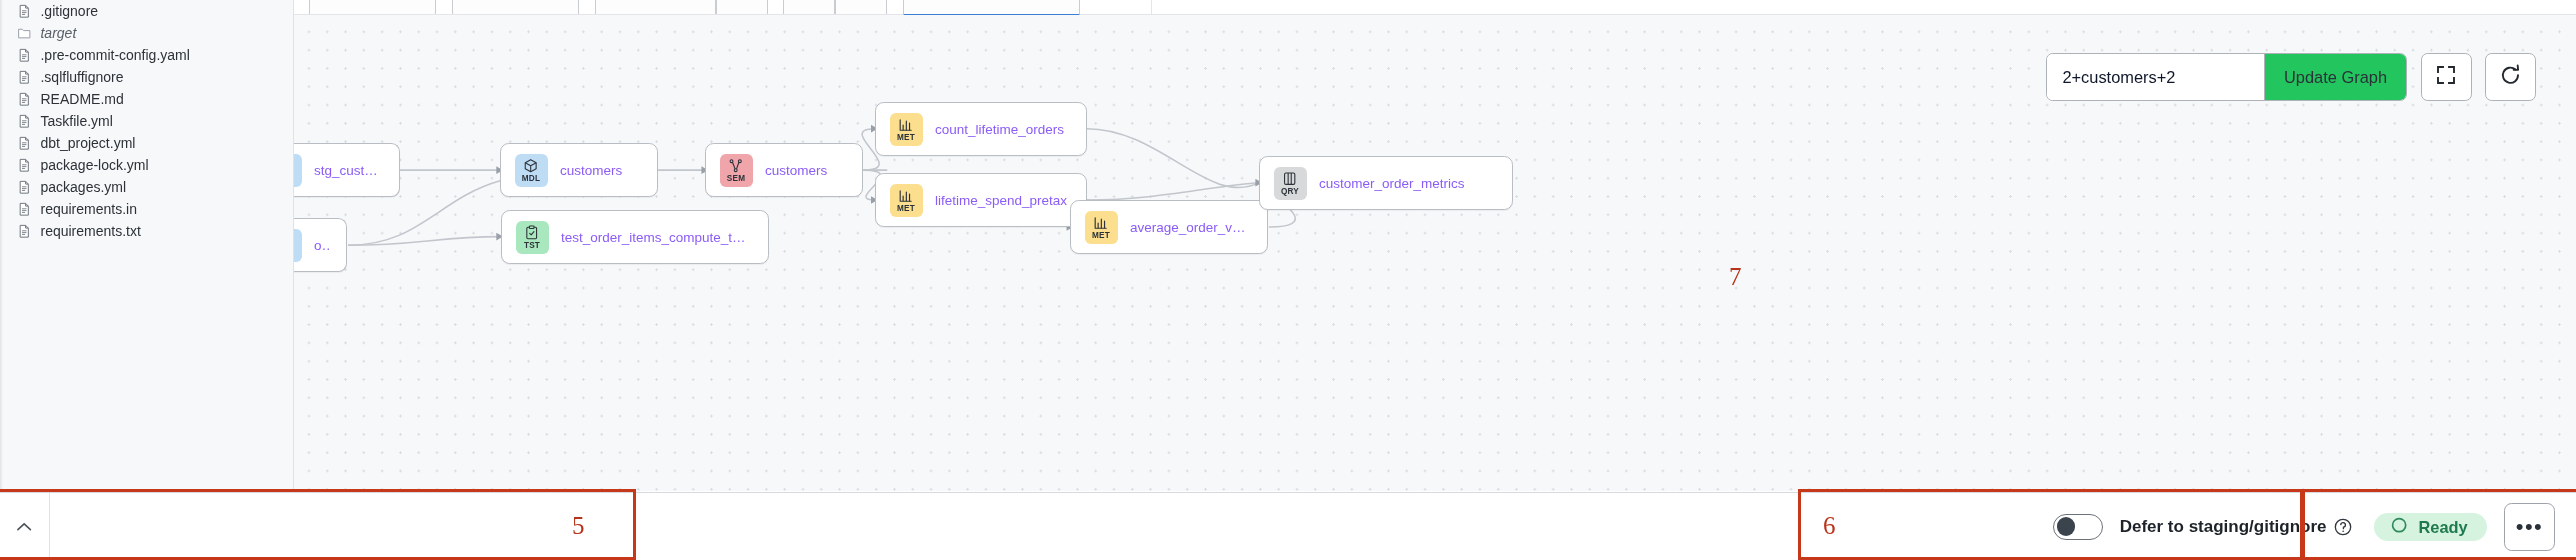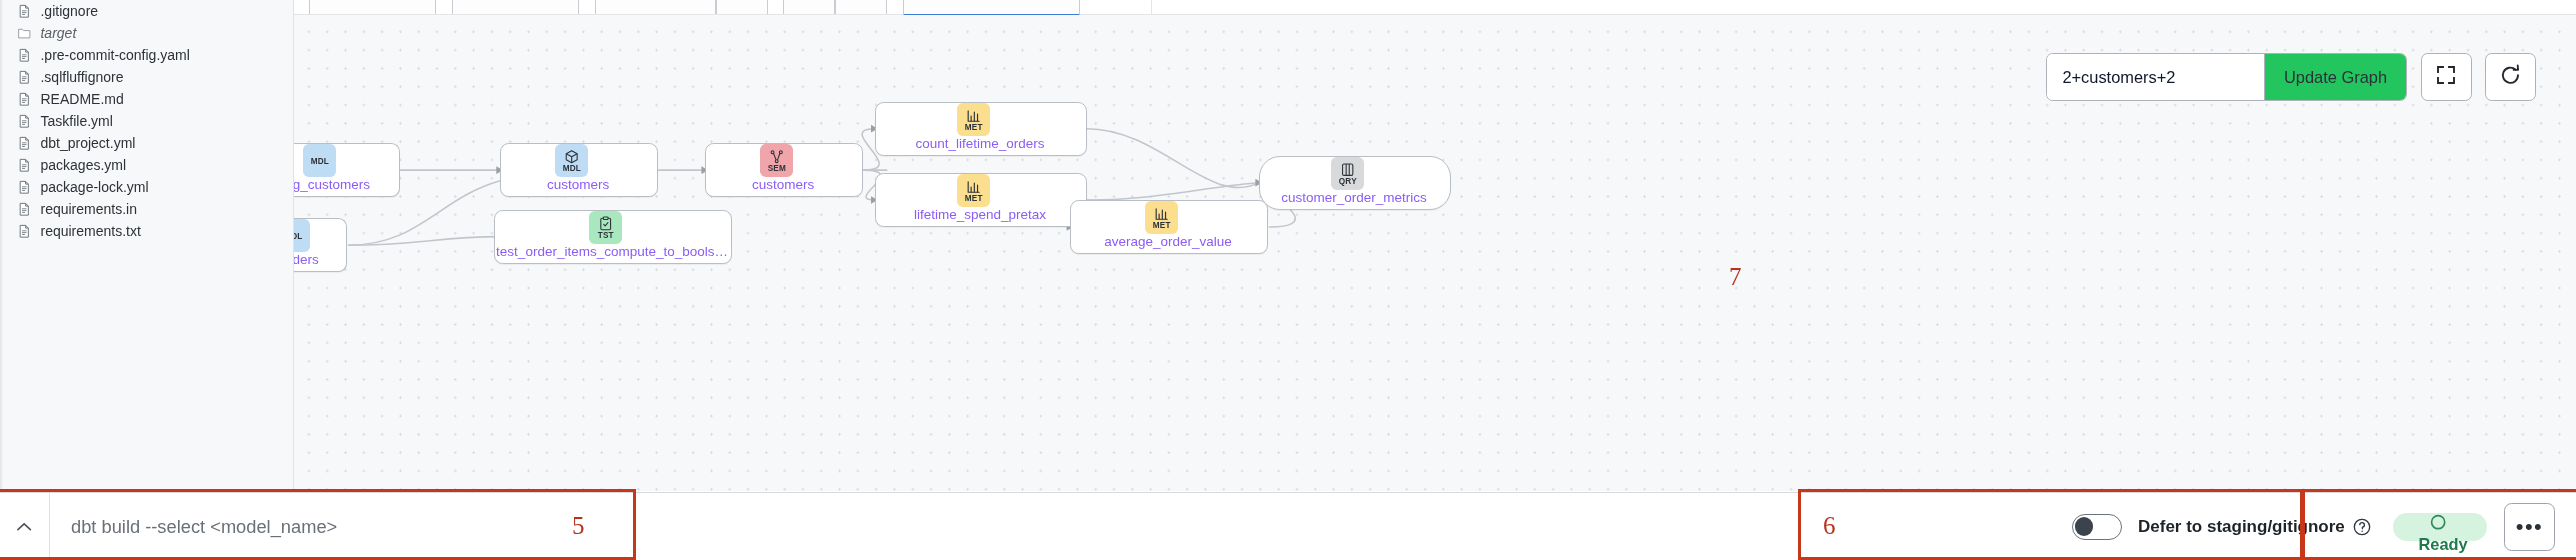--- a/index.html
+++ b/index.html
@@ -52,21 +52,21 @@
     background-image:radial-gradient(#d9dce1 1px, transparent 1px);
     background-size:18.3px 18.3px; background-position:5.8px 7.7px;
     overflow:hidden;
   }
   .edges { position:absolute; left:0; top:0; width:2282px; height:476px; }
 
   .node {
     position:absolute; display:flex; align-items:center;
     background:#ffffff; border:1px solid #b9bdc4; border-radius:8.7px;
     box-shadow:0 1px 1px rgba(16,20,26,.05);
-    padding:0 15.4px 0 13.5px; height:54px;flex-direction:column;
+    padding:0 15.4px 0 13.5px; height:54px;
   }
   .node .badge {
     width:33px; height:33px; border-radius:5.8px; flex:0 0 33px;
     display:flex; flex-direction:column; align-items:center;
     justify-content:center; margin-right:12.5px;
   }
   .node .badge svg { display:block; }
   .node .badge .btag {
     font-size:8.2px; font-weight:700; letter-spacing:0.2px;
     line-height:7.7px; margin-top:1px; color:#2c3239;
@@ -131,21 +131,21 @@
     width:18.3px; height:18.3px; border-radius:50%; background:#3b434d;
   }
   .defer-label {
     font-size:17px; font-weight:700; color:#1d2329;
     margin-left:16.4px; white-space:nowrap;
   }
   .help-icon { margin-left:6.7px; display:flex; align-items:center; }
 
   .ready-badge {
     display:flex; align-items:center; height:28px; padding:0 19px 0 15.4px;
-    background:#d6f3e0; border-radius:17.3px; margin-left:21px;flex-direction:column;
+    background:#d6f3e0; border-radius:17.3px; margin-left:21px;
   }
   .ready-badge .rtext {
     font-size:16.4px; font-weight:700; color:#1f7a4d; margin-left:10.6px;
   }
   .more-btn {
     width:51px; height:48px; margin-left:17.3px; margin-right:21px;
     display:flex; align-items:center; justify-content:center;
     background:#ffffff; border:1px solid #9ea3ab; border-radius:7.7px;
     font-size:22px; color:#2b3138; letter-spacing:1.4px; line-height:9.6px;
   }
@@ -246,31 +246,31 @@
           <span class="fname">dbt_project.yml</span>
         </div>
         <div class="file-row">
           <span>
             <svg class="ficon" viewBox="0 0 16 16" fill="none" stroke="#6e757d" stroke-width="1.1">
   <path d="M3.5 1.5 h6 l3 3 v10 h-9 z" fill="#ffffff"></path>
   <path d="M9.5 1.5 v3 h3"></path>
   <path d="M5.5 7.5 h5 M5.5 9.5 h5 M5.5 11.5 h3.4" stroke-width="0.95"></path>
 </svg>
           </span>
+          <span class="fname">package-lock.yml</span>
+        </div>
+        <div class="file-row">
+          <span>
+            <svg class="ficon" viewBox="0 0 16 16" fill="none" stroke="#6e757d" stroke-width="1.1">
+  <path d="M3.5 1.5 h6 l3 3 v10 h-9 z" fill="#ffffff"></path>
+  <path d="M9.5 1.5 v3 h3"></path>
+  <path d="M5.5 7.5 h5 M5.5 9.5 h5 M5.5 11.5 h3.4" stroke-width="0.95"></path>
+</svg>
+          </span>
           <span class="fname">packages.yml</span>
-        </div>
-        <div class="file-row">
-          <span>
-            <svg class="ficon" viewBox="0 0 16 16" fill="none" stroke="#6e757d" stroke-width="1.1">
-  <path d="M3.5 1.5 h6 l3 3 v10 h-9 z" fill="#ffffff"></path>
-  <path d="M9.5 1.5 v3 h3"></path>
-  <path d="M5.5 7.5 h5 M5.5 9.5 h5 M5.5 11.5 h3.4" stroke-width="0.95"></path>
-</svg>
-          </span>
-          <span class="fname">package-lock.yml</span>
         </div>
         <div class="file-row">
           <span>
             <svg class="ficon" viewBox="0 0 16 16" fill="none" stroke="#6e757d" stroke-width="1.1">
   <path d="M3.5 1.5 h6 l3 3 v10 h-9 z" fill="#ffffff"></path>
   <path d="M9.5 1.5 v3 h3"></path>
   <path d="M5.5 7.5 h5 M5.5 9.5 h5 M5.5 11.5 h3.4" stroke-width="0.95"></path>
 </svg>
           </span>
           <span class="fname">requirements.in</span>
@@ -332,21 +332,21 @@
         <div class="node" style="left: 206px; top: 128px; width: 158px;">
           <div class="badge badge-mdl">
             <svg width="15.4" height="15.4" viewBox="0 0 24 24" fill="none" stroke="#2c3239" stroke-width="1.7" stroke-linejoin="round">
               <path d="M12 2.6 L20.5 7.3 V16.7 L12 21.4 L3.5 16.7 V7.3 Z"></path>
               <path d="M3.5 7.3 L12 12 L20.5 7.3 M12 12 V21.4"></path>
             </svg>
             <div class="btag">MDL</div>
           </div>
           <div class="nlabel">customers</div>
         </div>
-        <div class="node" style="left: 200px; top: 195px; width: 238px;">
+        <div class="node" style="left: 207px; top: 195px; width: 268px;">
           <div class="badge badge-tst">
             <svg width="15.4" height="15.4" viewBox="0 0 24 24" fill="none" stroke="#2c3239" stroke-width="1.7" stroke-linejoin="round">
               <path d="M8.4 3.4 H6.2 a1.8 1.8 0 0 0 -1.8 1.8 V19.6 a1.8 1.8 0 0 0 1.8 1.8 H17.8 a1.8 1.8 0 0 0 1.8 -1.8 V5.2 a1.8 1.8 0 0 0 -1.8 -1.8 H15.6"></path>
               <rect x="8.4" y="1.6" width="7.2" height="3.8" rx="1"></rect>
               <path d="M8.9 13 L11.2 15.3 L15.5 10.4" stroke-linecap="round"></path>
             </svg>
             <div class="btag">TST</div>
           </div>
           <div class="nlabel">test_order_items_compute_to_bools…</div>
         </div>
@@ -385,21 +385,21 @@
         <div class="node" style="left: 776px; top: 185px; width: 198px;">
           <div class="badge badge-met">
             <svg width="15.4" height="15.4" viewBox="0 0 24 24" fill="none" stroke="#2c3239" stroke-width="1.8" stroke-linecap="round">
               <path d="M3.4 20.6 V4.5 M3.4 20.6 H20.6"></path>
               <path d="M8 20 V12.5 M13 20 V6.5 M18 20 V9.5"></path>
             </svg>
             <div class="btag">MET</div>
           </div>
           <div class="nlabel">average_order_value</div>
         </div>
-        <div class="node" style="left: 965px; top: 141px; width: 192px; border-radius: 21px;">
+        <div class="node" style="left: 965px; top: 141px; width: 254px;">
           <div class="badge badge-qry">
             <svg width="15.4" height="15.4" viewBox="0 0 24 24" fill="none" stroke="#2c3239" stroke-width="1.7">
               <rect x="4" y="3.2" width="16" height="17.6" rx="2.2"></rect>
               <path d="M9.6 3.2 V20.8 M14.4 3.2 V20.8"></path>
             </svg>
             <div class="btag">QRY</div>
           </div>
           <div class="nlabel">customer_order_metrics</div>
         </div>
       </div>
@@ -434,21 +434,20 @@
   </div>
 
   <div class="bottombar">
     <div class="cmd-caret">
       <span>
         <svg width="18.3" height="11.6" viewBox="0 0 19 12" fill="none" stroke="#4b5158" stroke-width="1.6" stroke-linecap="round">
           <path d="M3 9 L9.5 3 L16 9"></path>
         </svg>
       </span>
     </div>
-    <div class="cmd-input">dbt build --select &lt;model_name&gt;</div>
 
     <div class="spacer"></div>
 
     <div class="toggle">
       <div class="knob"></div>
     </div>
     <div class="defer-label">Defer to staging/gitignore</div>
     <div class="help-icon">
       <svg width="20" height="20" viewBox="0 0 24 24" fill="none" stroke="#31373e" stroke-width="1.6">
         <circle cx="12" cy="12" r="9.2"></circle>

